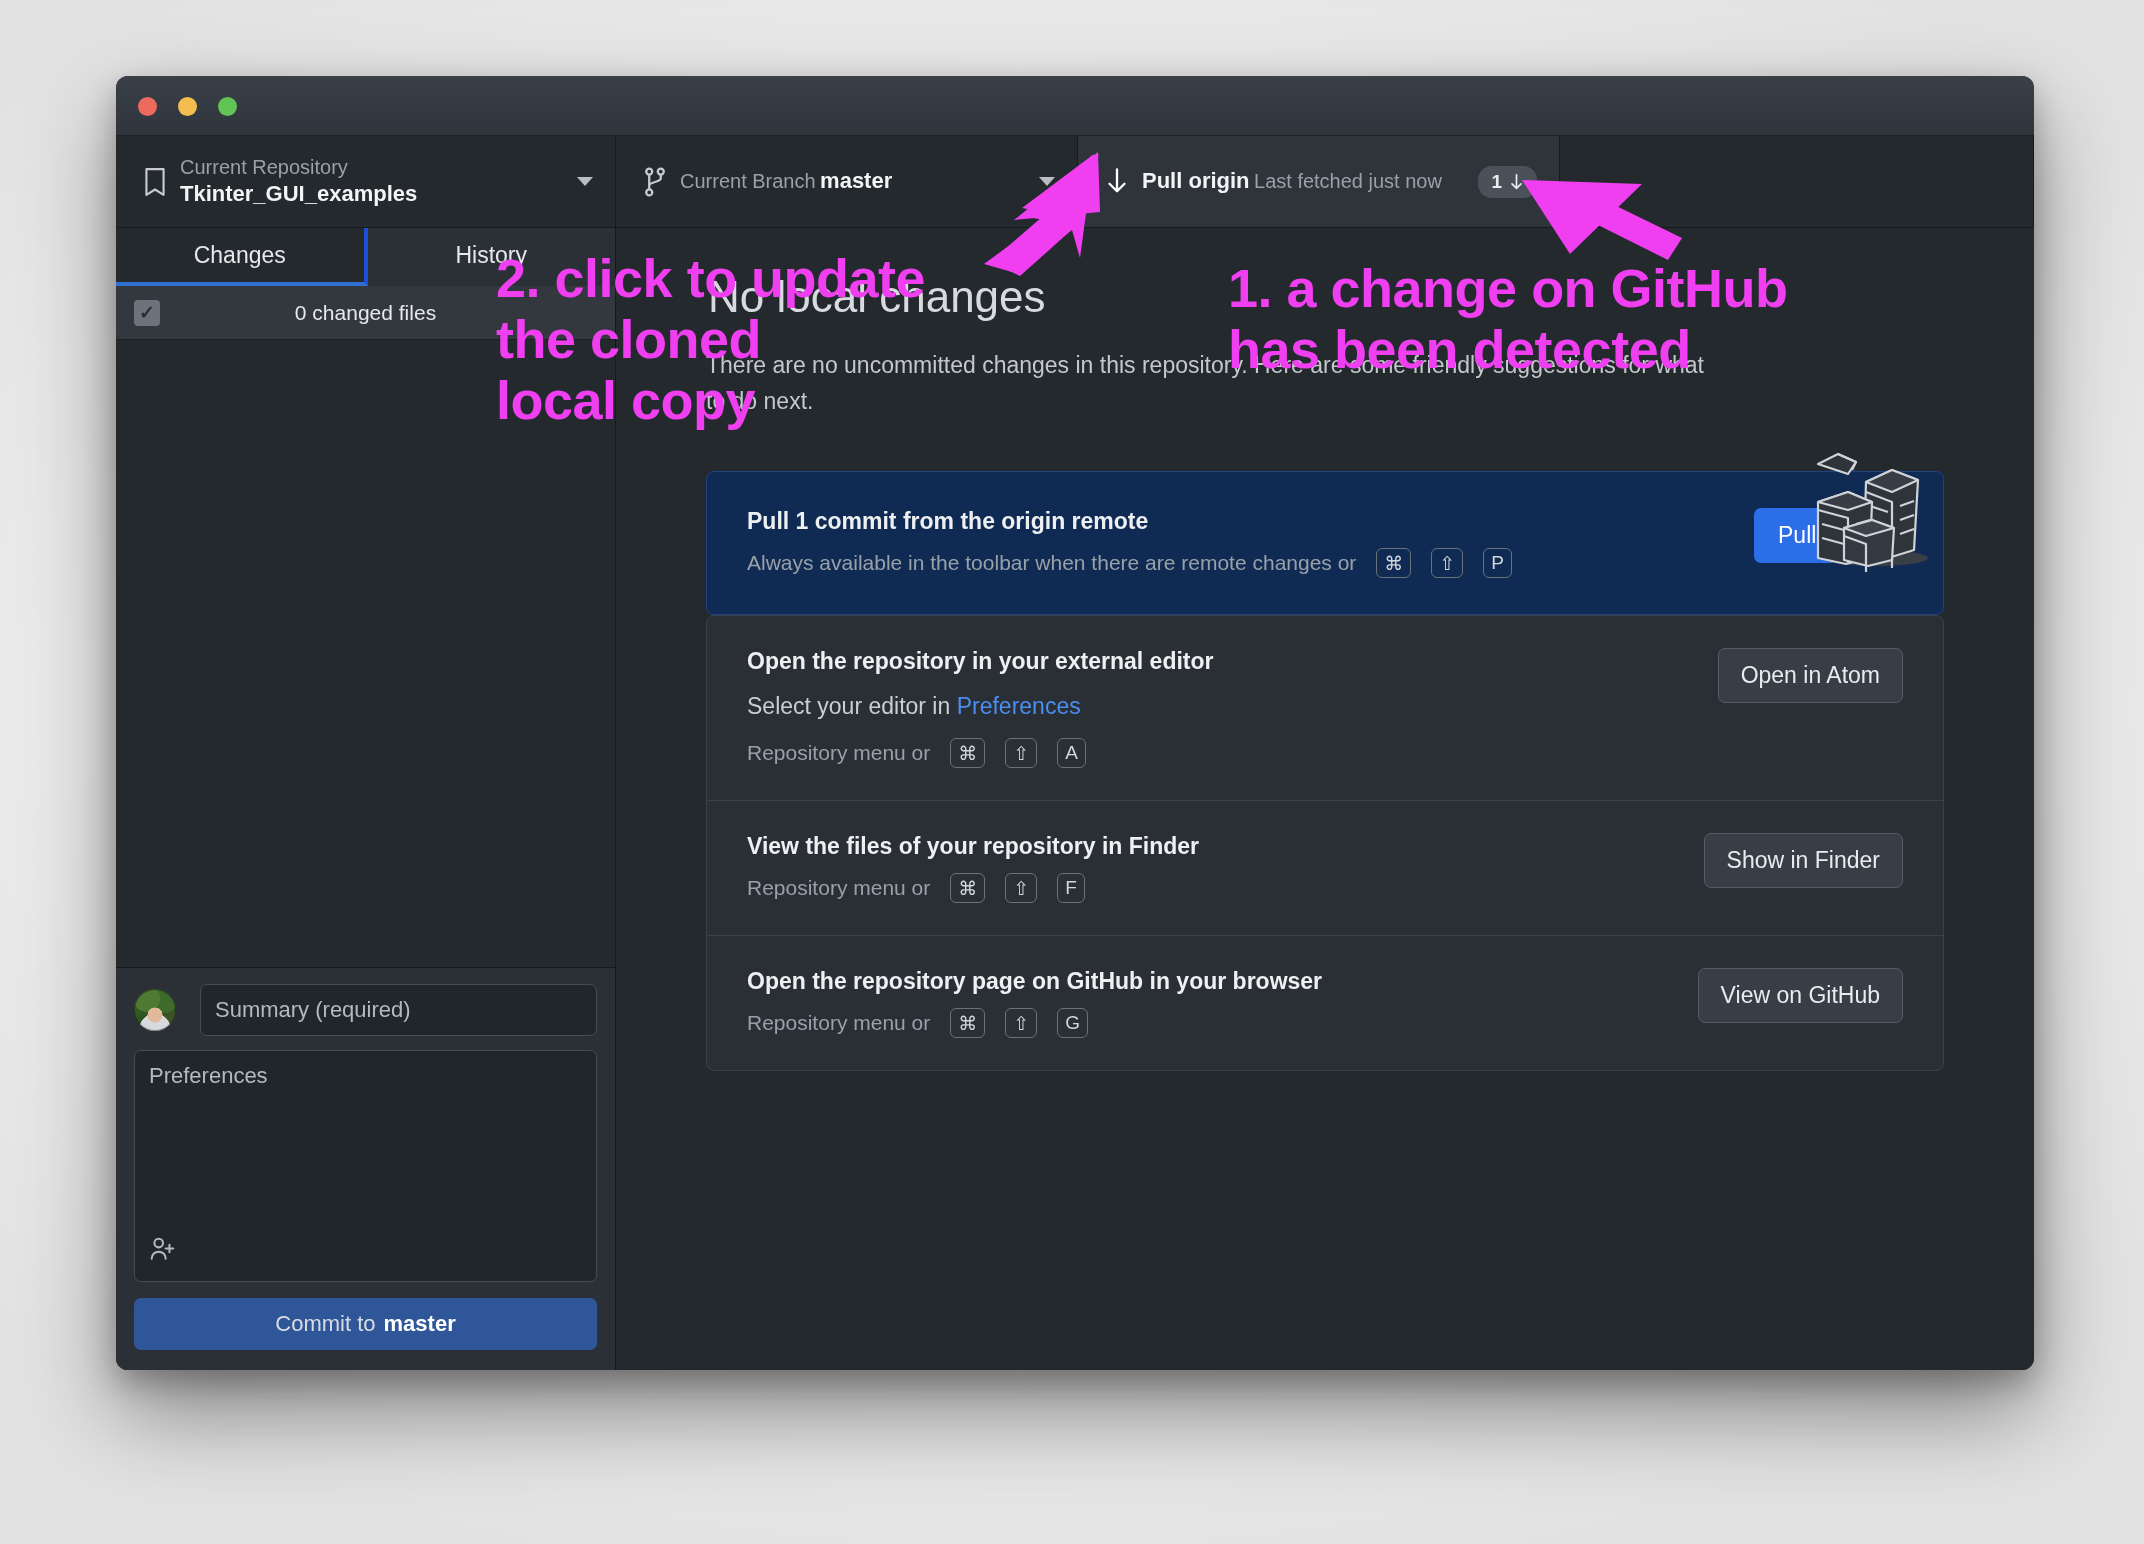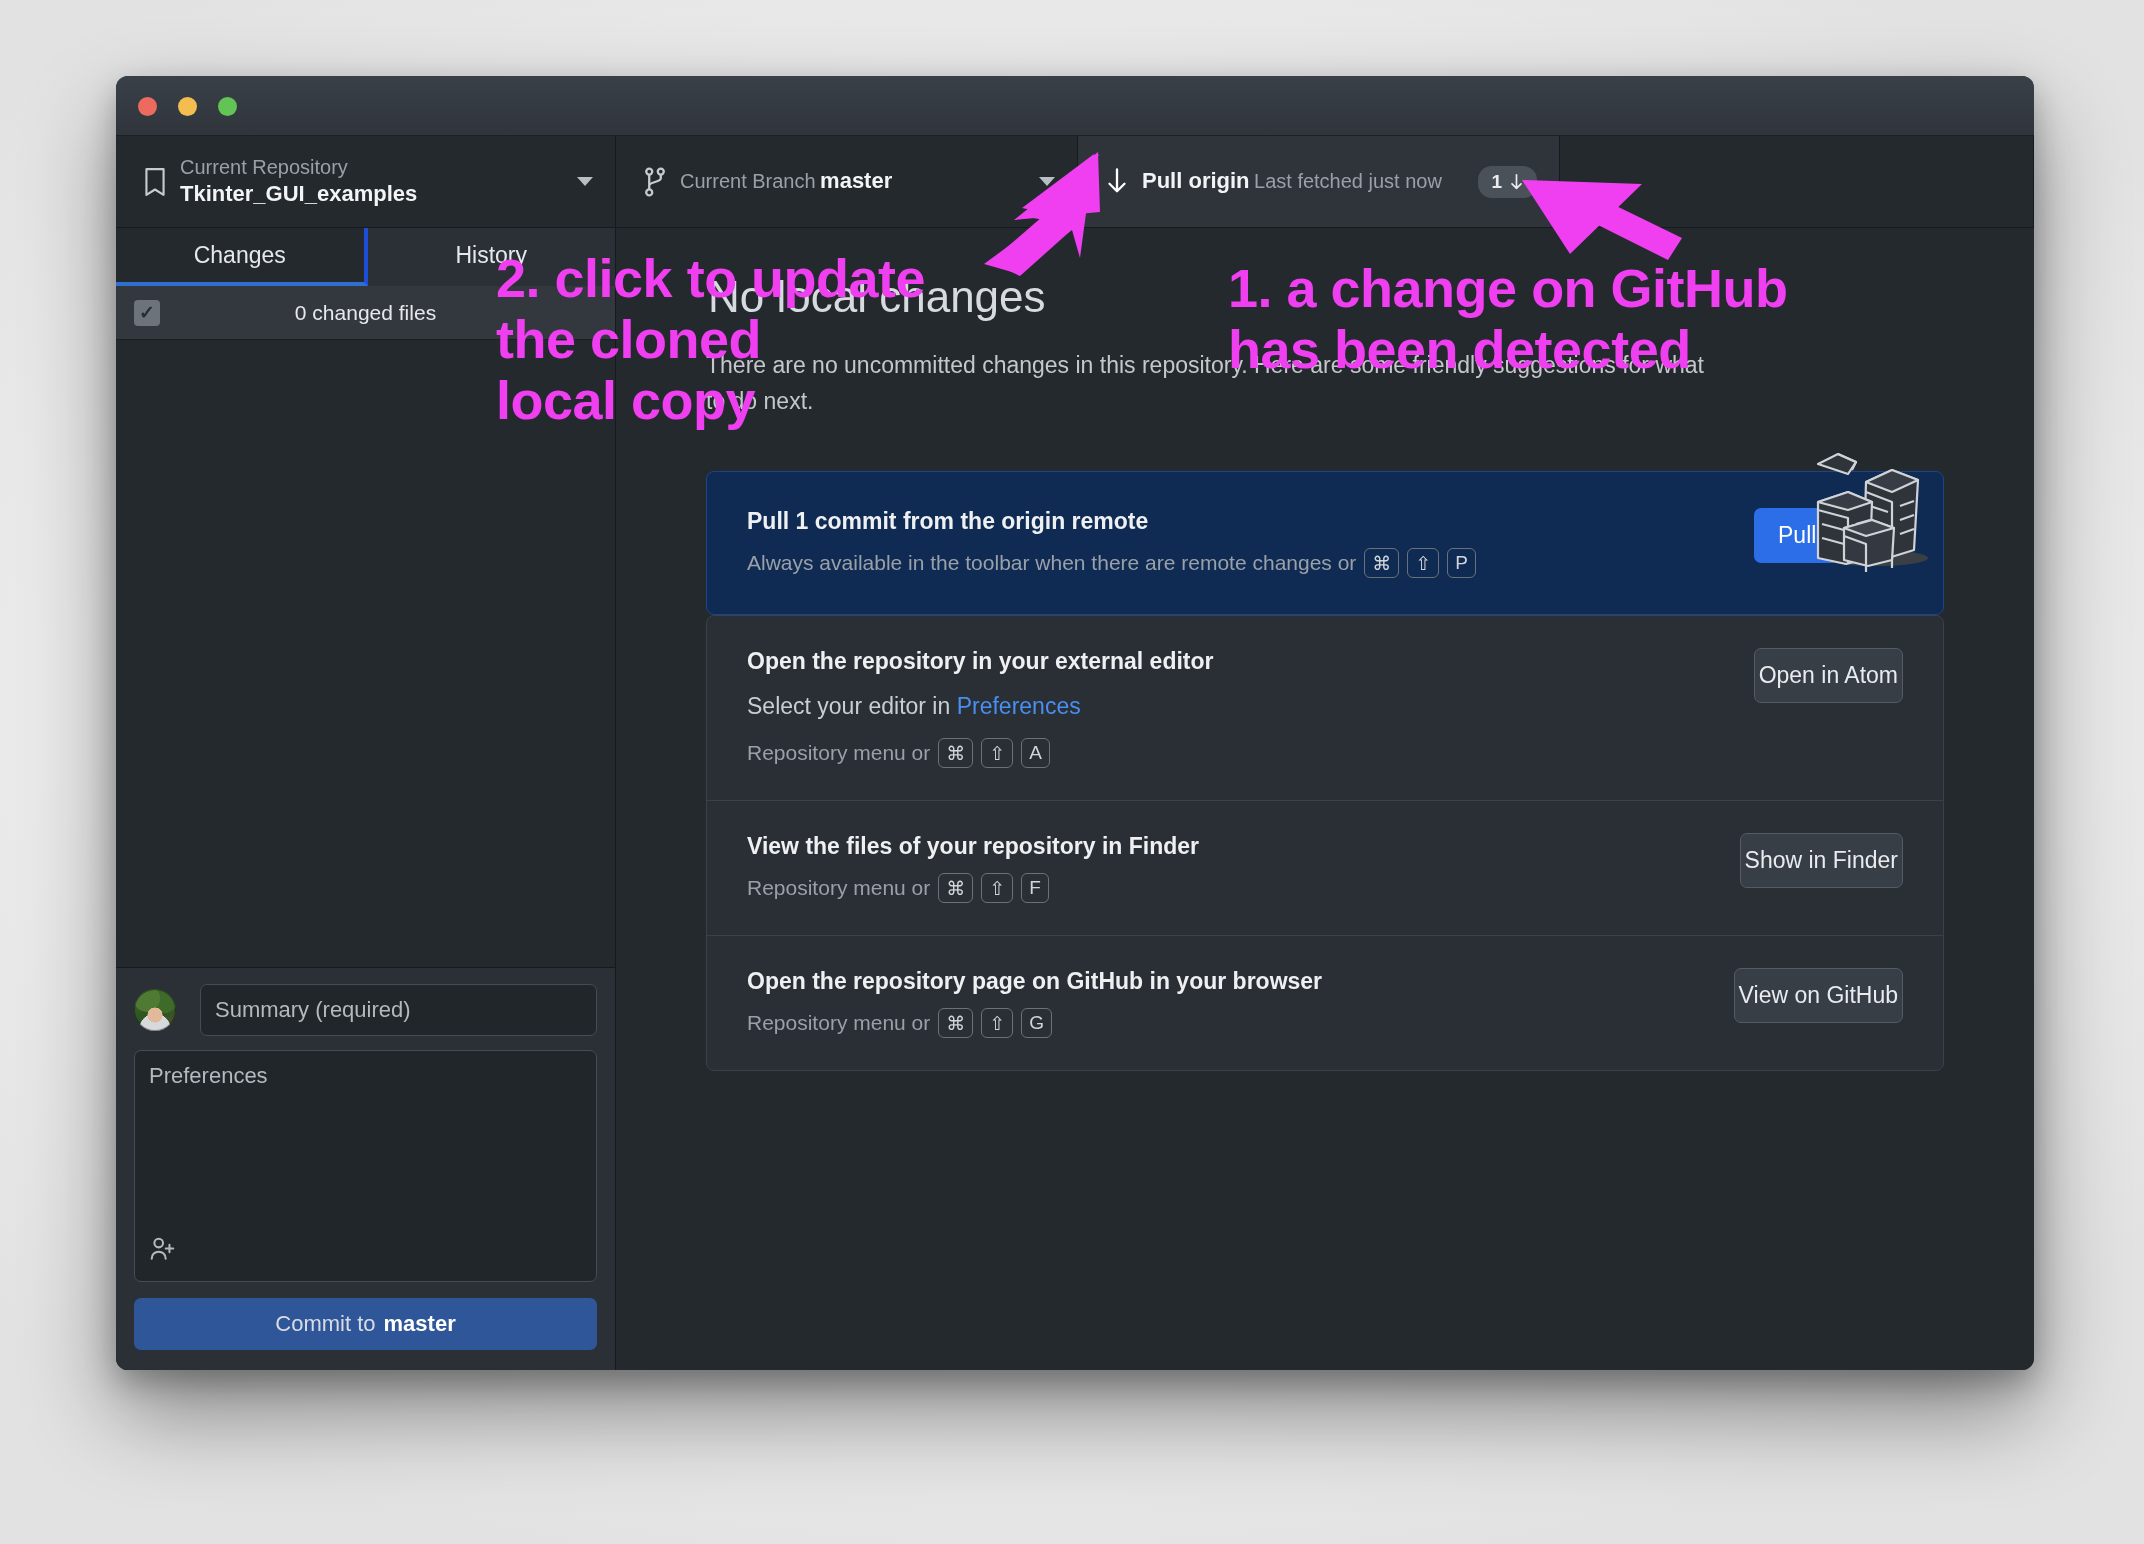--- a/index.html
+++ b/index.html
@@ -192,42 +192,42 @@
     border-bottom: 1px solid #3b4149;
   }
   .card-item:last-child { border-bottom: none; }
   .card-body { flex: 1; min-width: 0; }
   .card-title {
     font-size: 23px; font-weight: bold; color: #eef0f2; margin-bottom: 13px;
   }
   .card-desc { font-size: 23px; color: #c9ced4; line-height: 1.6; margin-bottom: 13px; }
   .card-foot {
     font-size: 21px; color: #9aa0a8;
-    display: flex; align-items: center; flex-wrap: wrap; gap: 8px;
+    display: flex; align-items: center; flex-wrap: wrap; gap: 20px;
   }
   .kbd {
     display: inline-flex; align-items: center; justify-content: center;
     min-width: 28px; height: 30px; padding: 0 7px;
     border: 1px solid #6b7178; border-radius: 6px;
     color: #d2d6db; font-size: 19px;
   }
   .code-chip {
     background: #6d7278; color: #f2f4f6;
     border-radius: 5px; padding: 2px 9px;
     font-family: "Liberation Mono", monospace; font-size: 21px;
   }
   .link { color: #4a8ef0; }
   .btn-primary {
     background: #2b6ee8; color: #ffffff; border: none;
     border-radius: 7px; padding: 14px 24px; font-size: 23px;
     white-space: nowrap; flex: 0 0 auto;
   }
   .btn-secondary {
     background: #383e46; color: #e9ebee; border: 1px solid #565c64;
-    border-radius: 7px; padding: 13px 4px; font-size: 23px;
+    border-radius: 7px; padding: 13px 22px; font-size: 23px;
     white-space: nowrap; flex: 0 0 auto;
   }
 
   
   .anno {
     position: absolute; color: #f03ff0;
     font-weight: bold; line-height: 1.13;
     letter-spacing: -0.5px;
     white-space: pre-line;
     pointer-events: none;

